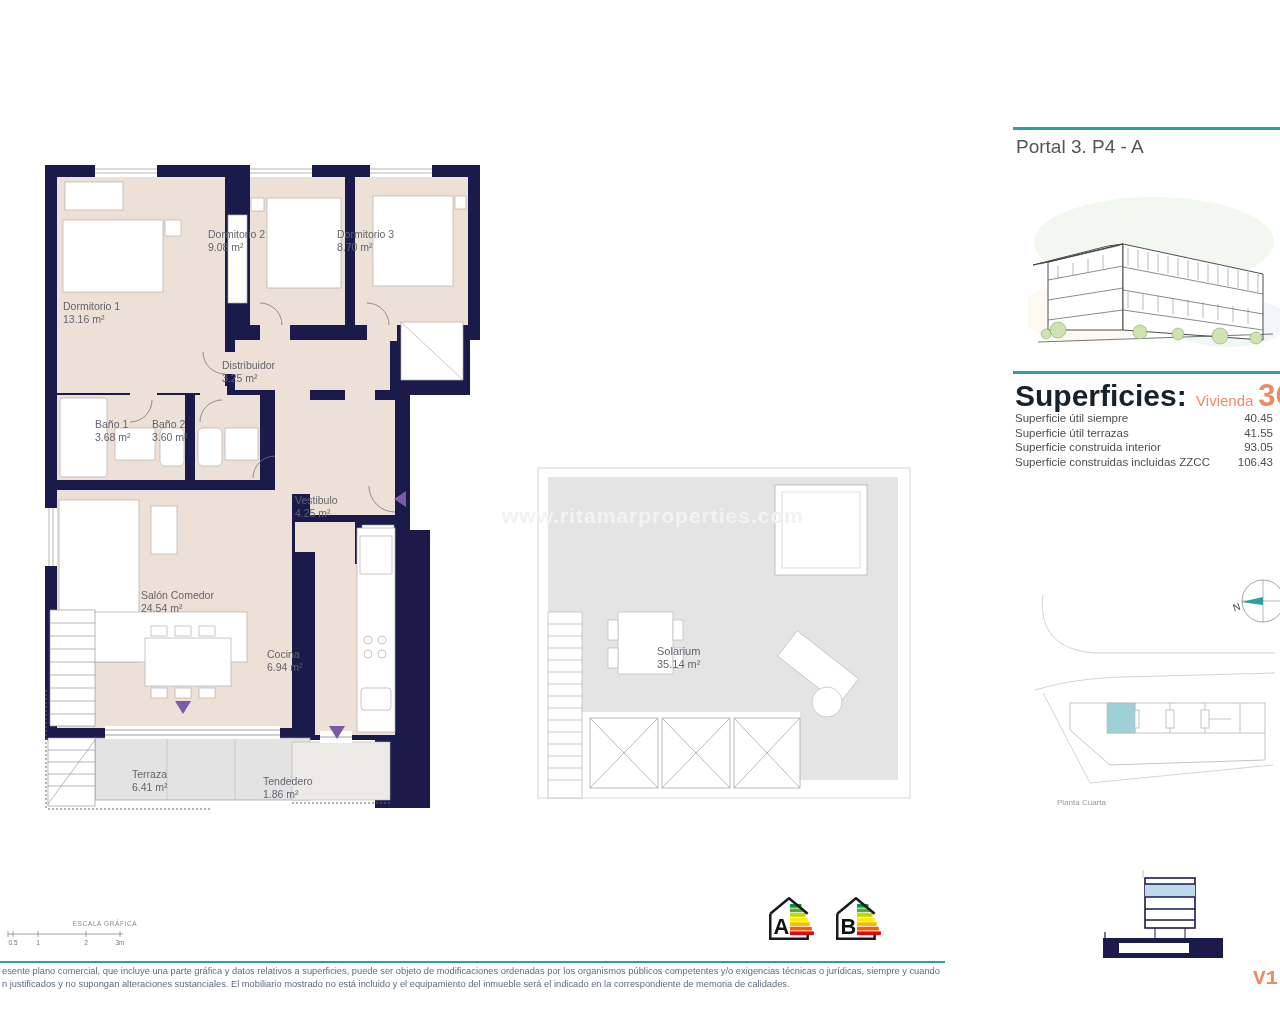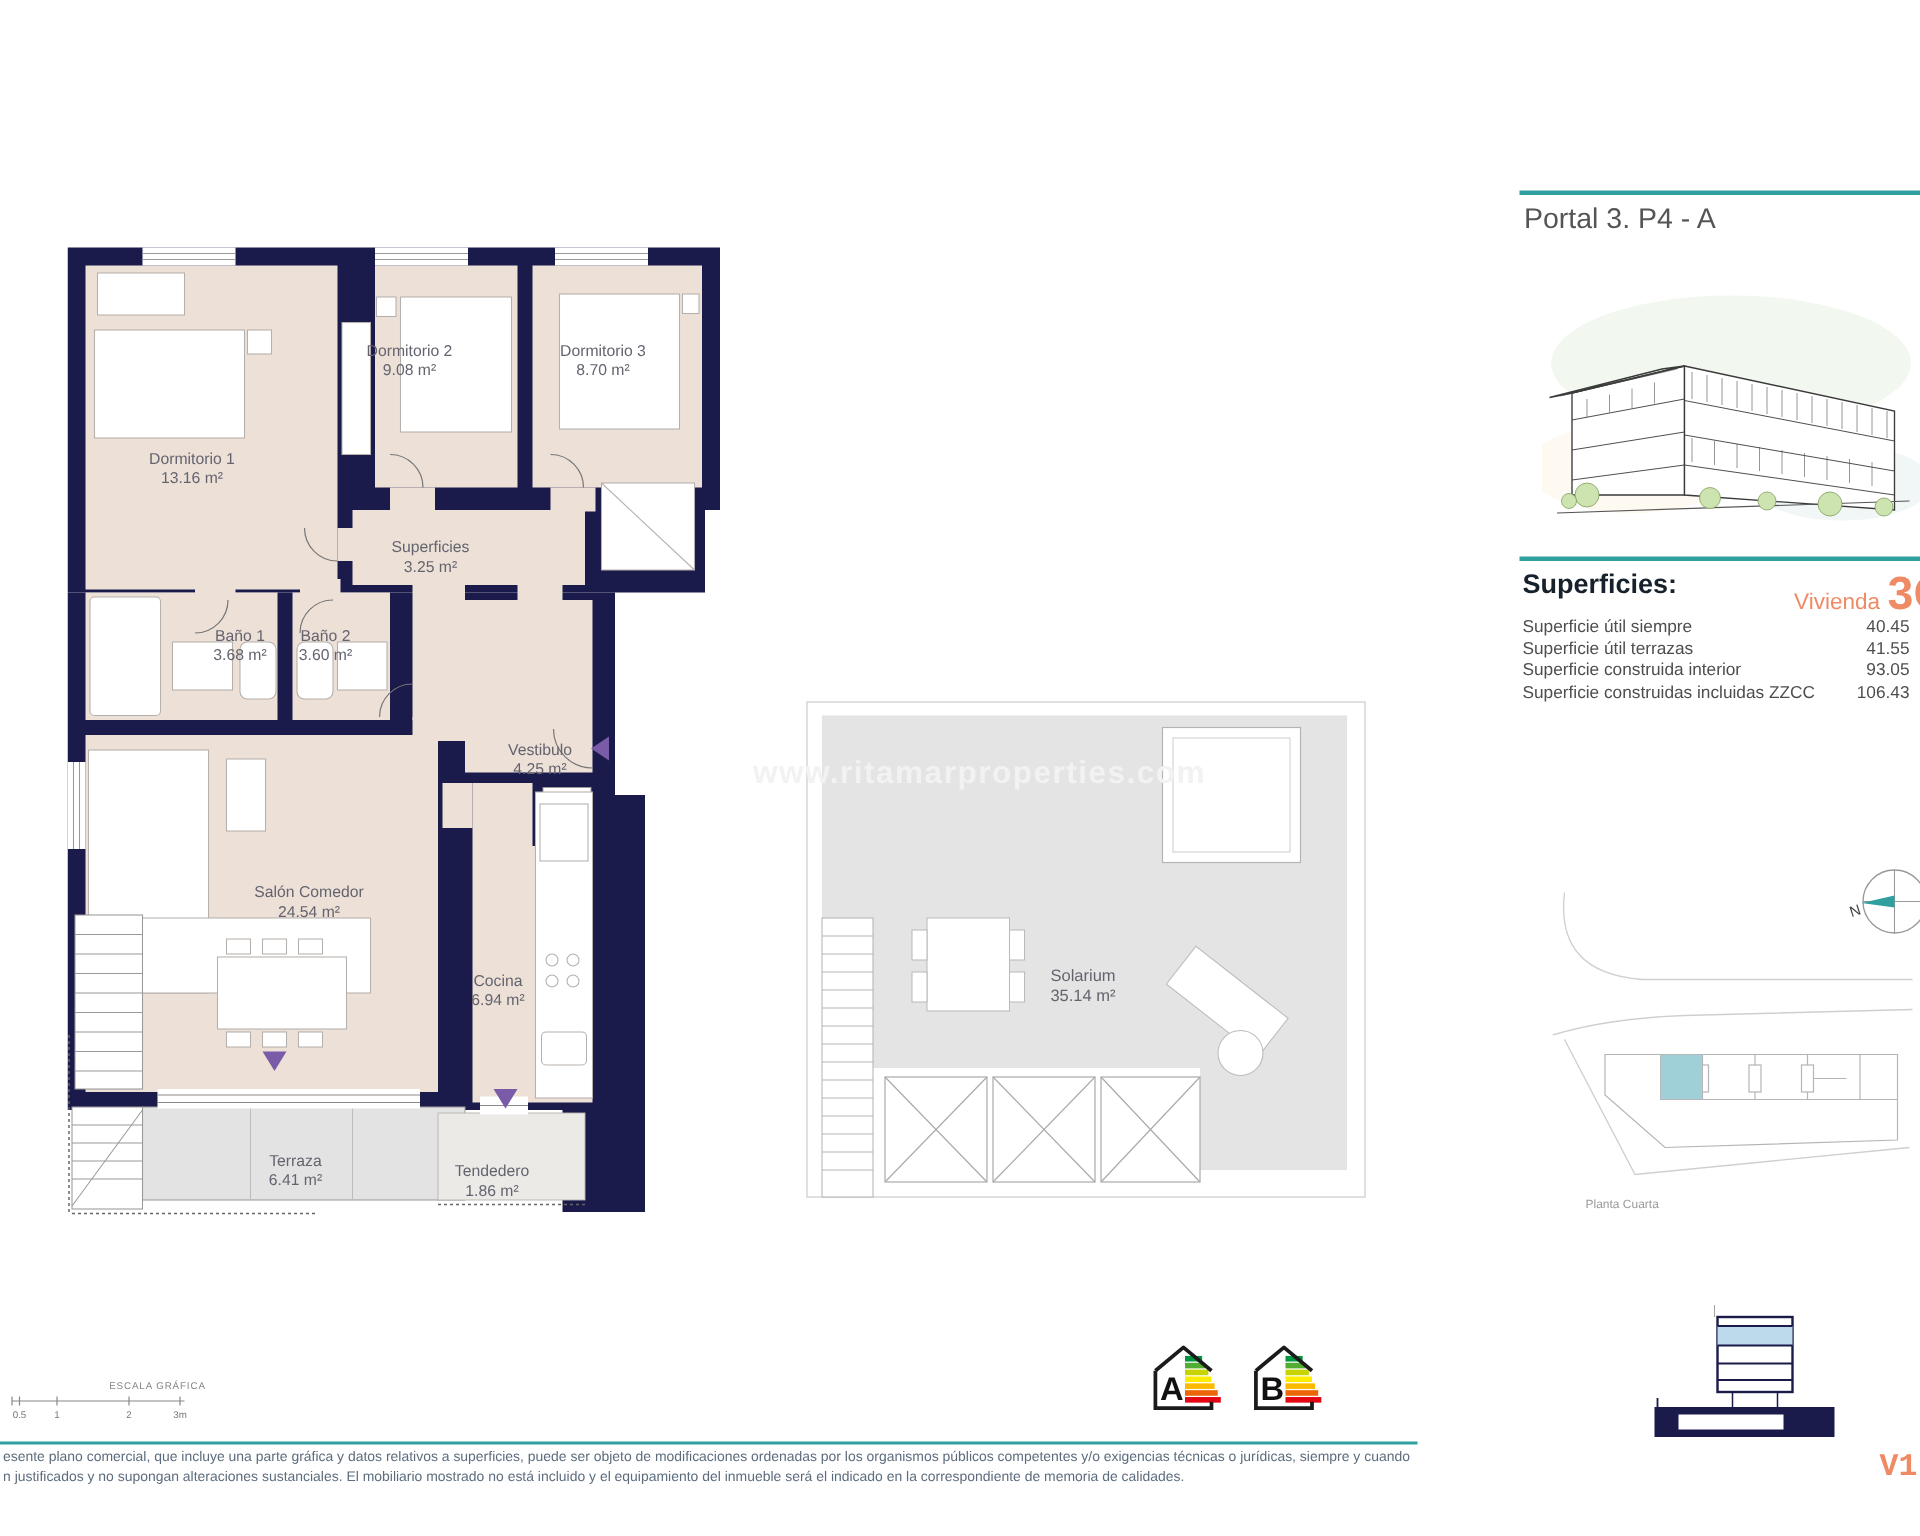--- a/index.html
+++ b/index.html
@@ -1,20 +1,20 @@
 <!DOCTYPE html>
 <html><head>
 <meta charset="utf-8">
 <style>
   html,body{margin:0;padding:0;}
   body{width:1280px;height:1024px;position:relative;overflow:hidden;background:#fff;
        font-family:"Liberation Sans",sans-serif;}
   .abs{position:absolute;}
   .teal-line{background:#2f9fa0;height:3px;}
-  .room-label{position:absolute;width:130px;margin-left:-65px;text-align:center;
+  .room-label{position:absolute;width:130px;margin-left:-65px;text-align:left;
       color:#64646f;font-size:10.5px;line-height:13px;pointer-events:none;}
   .room-label .rname{display:block;}
   .room-label .rarea{display:block;}
   .sup-row{display:flex;justify-content:space-between;font-size:11.5px;color:#4e4e4e;
       line-height:14.5px;}
   .watermark{color:#f2f2f2;font-weight:bold;font-size:21px;letter-spacing:1px;}
   .footer-line{font-size:9.3px;color:#5d6c7d;white-space:nowrap;}
 </style>
 </head>
 <body>
@@ -175,21 +175,21 @@
   </div>
 <div class="room-label" style="left:273px;top:228px;">
   <span class="rname">Dormitorio 2</span>
   <span class="rarea">9.08 m²</span>
   </div>
 <div class="room-label" style="left:402px;top:228px;">
   <span class="rname">Dormitorio 3</span>
   <span class="rarea">8.70 m²</span>
   </div>
 <div class="room-label" style="left:287px;top:359px;">
-  <span class="rname">Superficies</span>
+  <span class="rname">Distribuidor</span>
   <span class="rarea">3.25 m²</span>
   </div>
 <div class="room-label" style="left:160px;top:418px;">
   <span class="rname">Baño 1</span>
   <span class="rarea">3.68 m²</span>
   </div>
 <div class="room-label" style="left:217px;top:418px;">
   <span class="rname">Baño 2</span>
   <span class="rarea">3.60 m²</span>
   </div>
@@ -329,21 +329,21 @@
     <circle cx="30" cy="148" r="8"></circle>
       <circle cx="112" cy="150" r="7"></circle>
     <circle cx="150" cy="152" r="6"></circle>
       <circle cx="192" cy="154" r="8"></circle>
     <circle cx="228" cy="156" r="6"></circle>
       <circle cx="18" cy="152" r="5"></circle>
   </g>
 </svg>
 
 <div class="abs teal-line" style="left:1013px;top:371px;width:267px;"></div>
-<div class="abs" style="left:1015px;top:379px;font-size:18px;font-weight:bold;color:#16212b;">Superficies:</div>
+<div class="abs" style="left:1015px;top:379px;font-size:30px;font-weight:bold;color:#16212b;">Superficies:</div>
 <div class="abs" style="left:1158px;top:378px;width:140px;display:flex;align-items:baseline;justify-content:flex-end;color:#ef8a64;">
   <span style="font-size:15px;">Vivienda</span>
   <span style="font-size:31px;font-weight:bold;margin-left:5px;">3C</span>
 </div>
 
 <div class="abs" style="left:1015px;top:411px;width:258px;">
   <div class="sup-row">
     <span>Superficie útil siempre</span>
     <span>40.45</span>
     </div>

